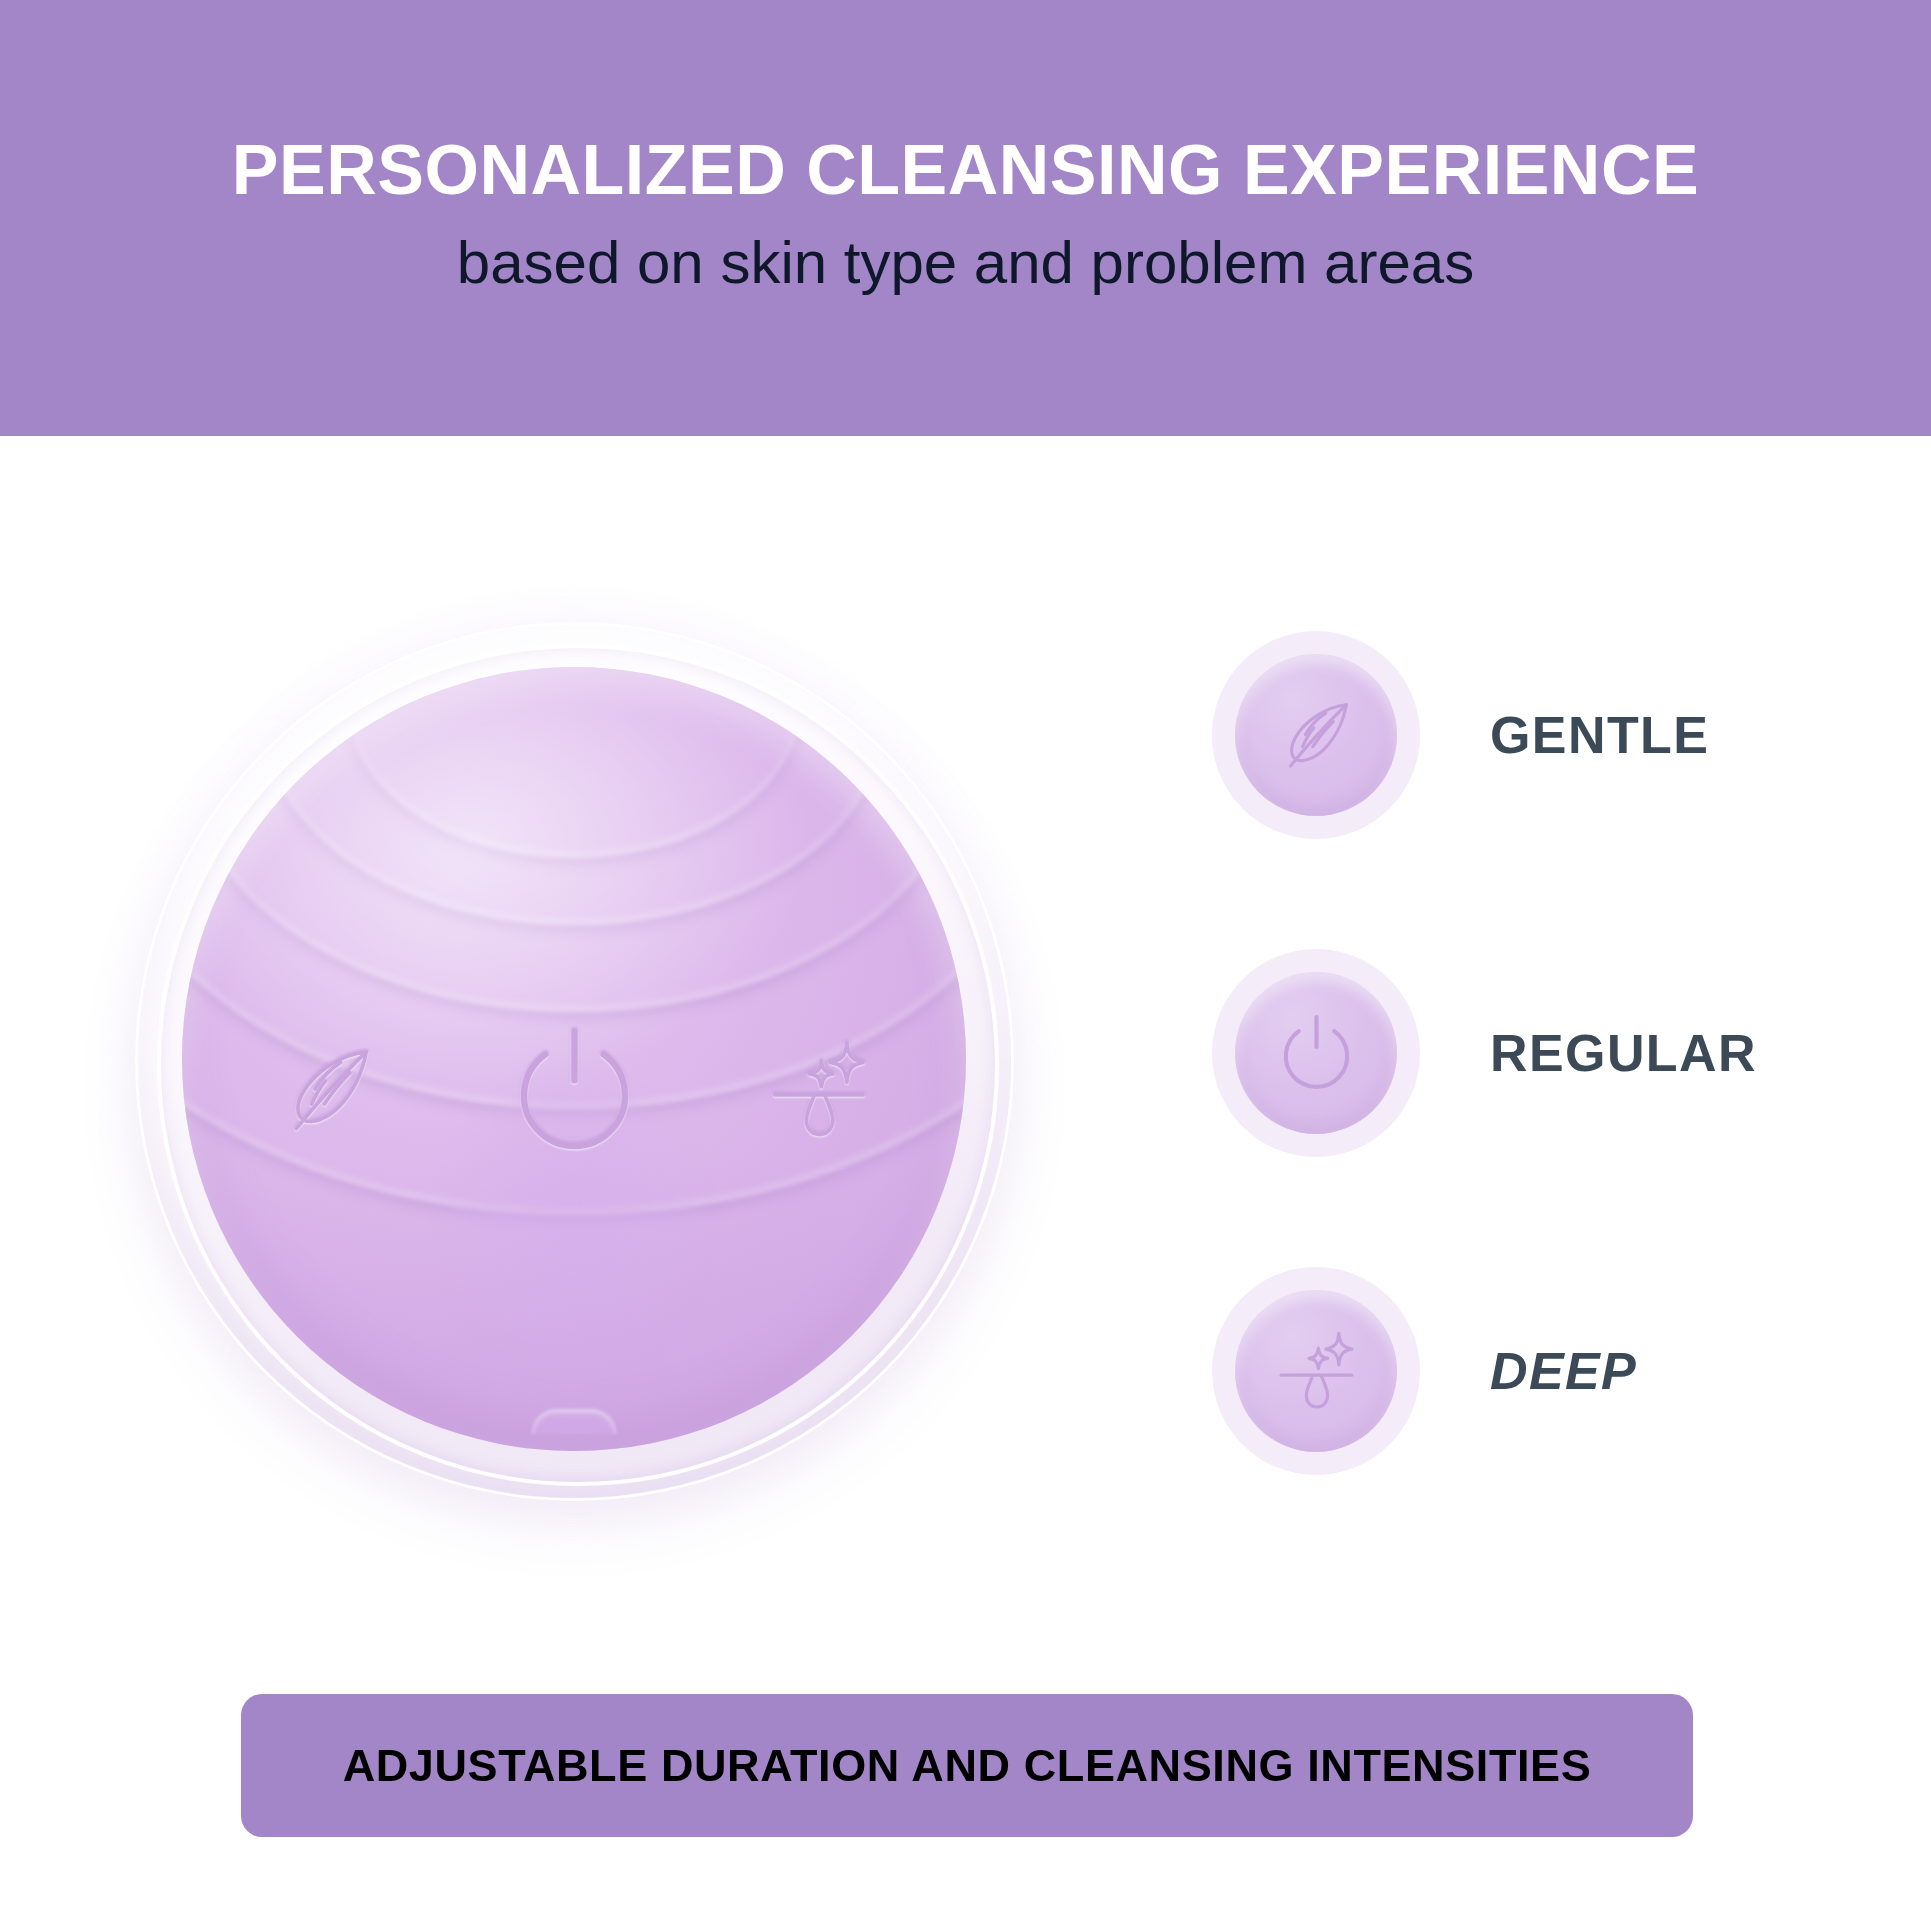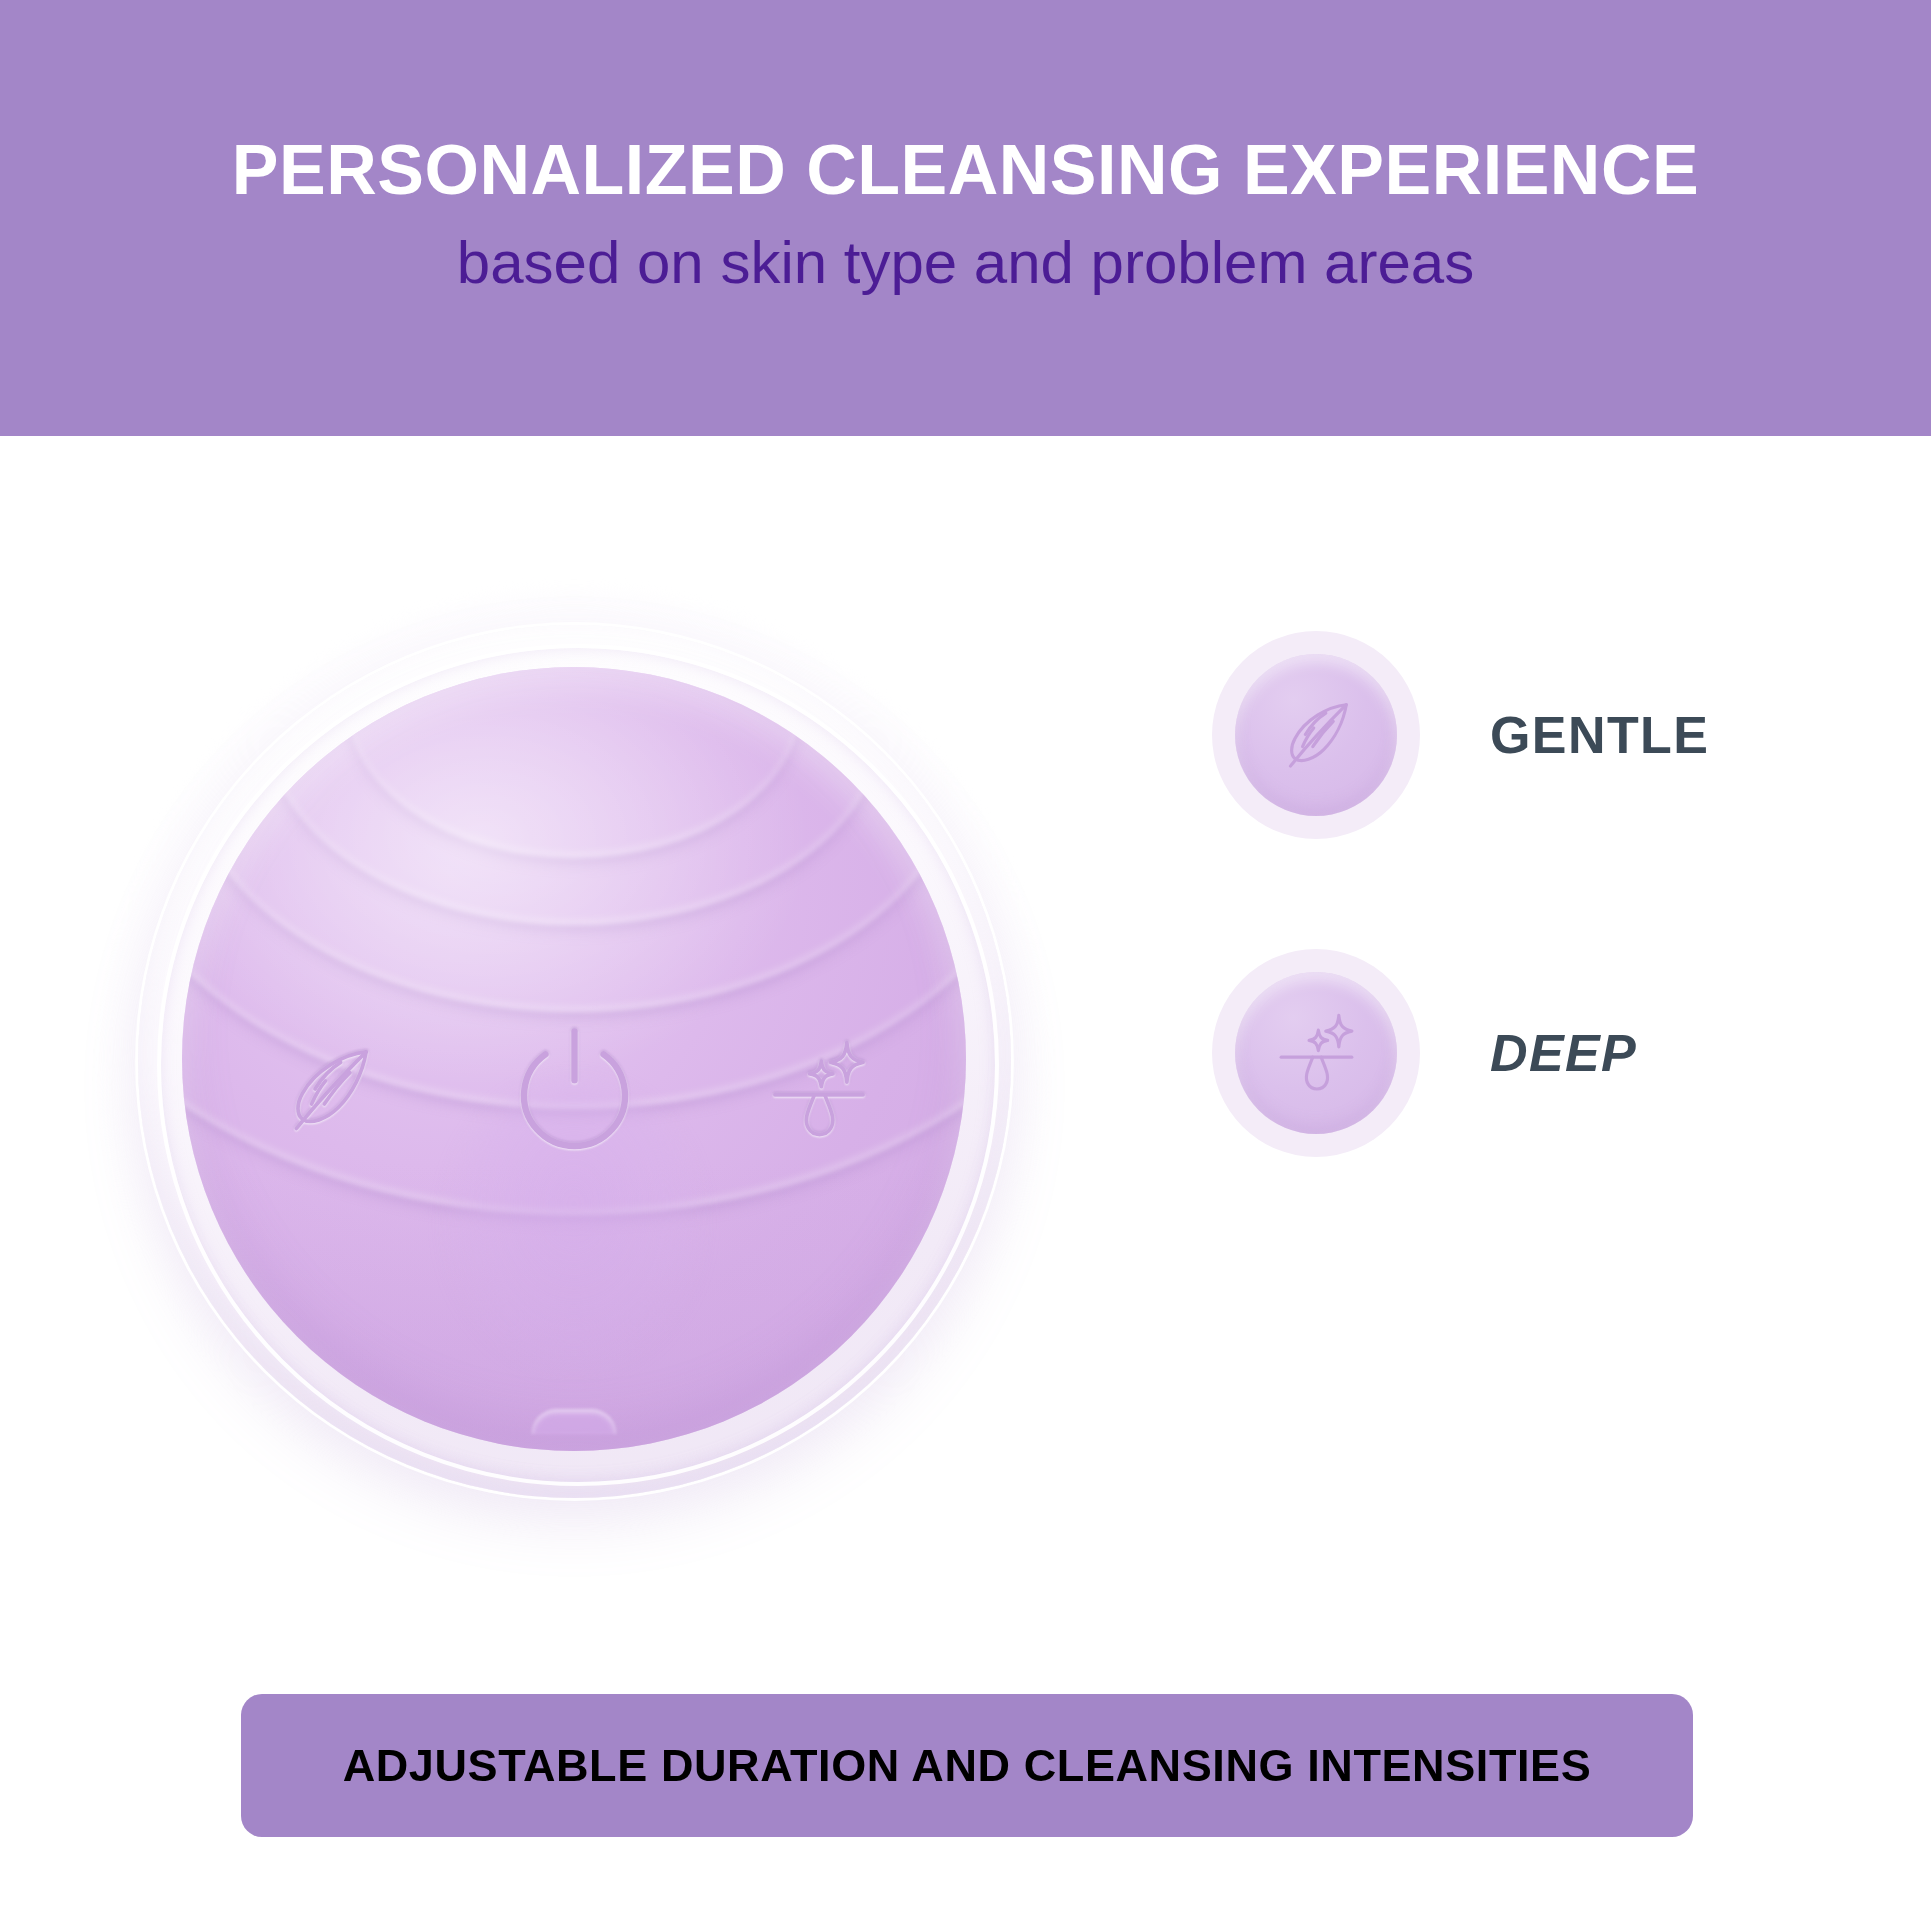--- a/index.html
+++ b/index.html
@@ -22,21 +22,21 @@
   .header-title{
     color:#ffffff;
     font-size:70px;
     font-weight:bold;
     letter-spacing:0.5px;
     line-height:1.05;
     text-align:center;
     white-space:nowrap;
   }
   .header-subtitle{
-    color:#4c1d95;
+    color:#0f172a;
     font-size:60px;
     font-weight:400;
     line-height:1.15;
     text-align:center;
     margin-top:21px;
     white-space:nowrap;
   }
 
   
   .stage{
@@ -306,20 +306,35 @@
                 <path d="M47 43 C 42 49, 38 56, 35 63"></path>
                 <path d="M68 36 C 60 44, 52 54, 46 63"></path>
               </g>
             </svg>
           </span>
         </div>
       </div>
       <div class="mode-label">GENTLE</div>
     </div>
 
+    <div class="mode-row">
+      <div class="badge">
+        <div class="badge-inner">
+          <span class="badge-icon">
+            <svg viewBox="0 0 100 100" width="93" height="93" aria-hidden="true">
+              <g fill="none" stroke="#C6A0DC" stroke-width="4.4" stroke-linecap="round">
+                <path d="M31 27 A 33 33 0 1 0 69 27"></path>
+                <line x1="50" y1="12" x2="50" y2="44"></line>
+              </g>
+            </svg>
+          </span>
+        </div>
+      </div>
+      <div class="mode-label">REGULAR</div>
+    </div>
 
     <div class="mode-row">
       <div class="badge">
         <div class="badge-inner">
           <span class="badge-icon">
             <svg viewBox="0 0 100 100" width="93" height="93" aria-hidden="true">
               <g fill="none" stroke="#C6A0DC" stroke-width="3.4" stroke-linecap="round" stroke-linejoin="round">
                 <line x1="12" y1="55" x2="88" y2="55"></line>
                 <path d="M46 55 C 42 66, 36 76, 41 84 C 45 91, 56 91, 60 84 C 65 76, 59 66, 55 55"></path>
                 <path d="M74 10 C 75 21, 78 25, 88 27 C 78 29, 75 33, 74 44 C 73 33, 70 29, 60 27 C 70 25, 73 21, 74 10 Z"></path>

